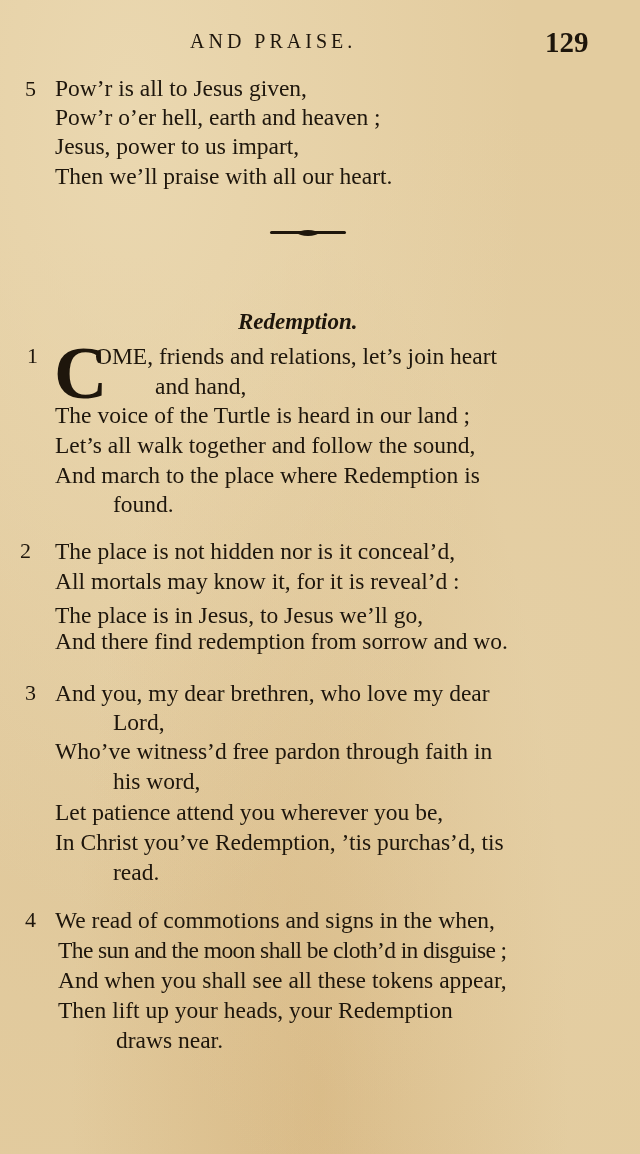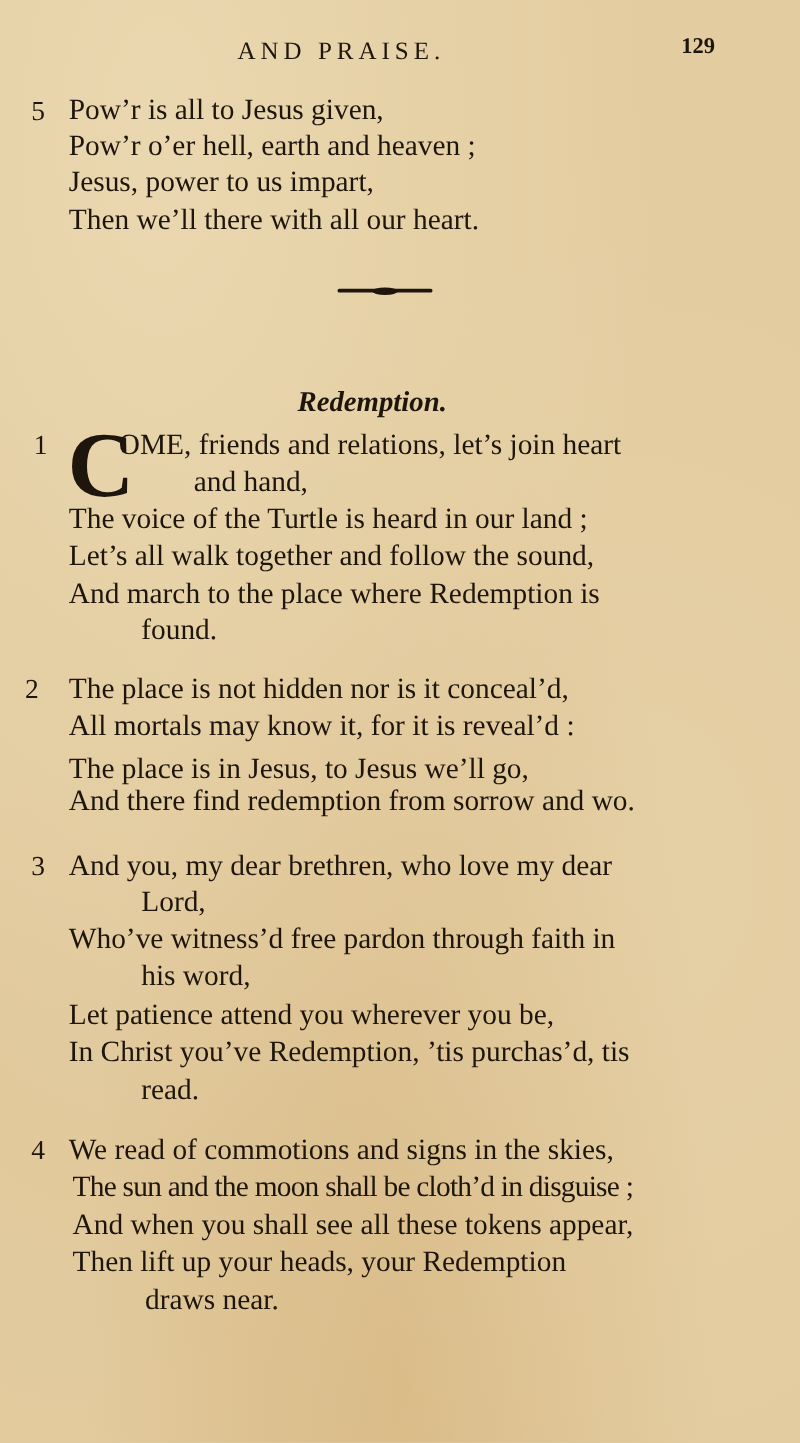--- a/index.html
+++ b/index.html
@@ -15,21 +15,21 @@
     color: #1e160c;
     position: relative;
   }
   .page { position: absolute; left: 0; top: 0; width: 584px; height: 1154px; }
   .running-head {
     position: absolute; top: 30px; left: 190px;
     font-size: 20px; letter-spacing: 4px; font-weight: normal;
   }
   .page-number {
     position: absolute; top: 26px; left: 545px;
-    font-size: 18px; font-weight: bold;
+    font-size: 29px; font-weight: bold;
   }
   .line {
     position: absolute; font-size: 23.5px; white-space: nowrap;
     line-height: 28px;
   }
   .vnum { position: absolute; font-size: 22px; line-height: 28px; }
   .rule {
     position: absolute; left: 270px; top: 231px; width: 76px; height: 3px;
     background: #1e160c; border-radius: 2px;
   }
@@ -57,21 +57,21 @@
 <div class="page">
 
   <div class="running-head">AND PRAISE.</div>
   <div class="page-number">129</div>
 
   <div>
     <span class="vnum" style="left:25px;top:75px;">5</span>
     <span class="line" style="left:55px;top:74px;text-align:right;">Pow’r is all to Jesus given,</span>
     <span class="line" style="left:55px;top:103px;">Pow’r o’er hell, earth and heaven ;</span>
     <span class="line" style="left:55px;top:132px;">Jesus, power to us impart,</span>
-    <span class="line" style="left:55px;top:162px;">Then we’ll there with all our heart.</span>
+    <span class="line" style="left:55px;top:162px;">Then we’ll praise with all our heart.</span>
   </div>
 
   <div class="rule"></div>
 
   <div class="subtitle">Redemption.</div>
 
   <div>
     <span class="vnum" style="left:27px;top:342px;">1</span>
     <span class="dropcap">C</span>
     <span class="line" style="left:95px;top:342px;">OME, friends and relations, let’s join heart</span>
@@ -96,20 +96,20 @@
     <span class="line" style="left:113px;top:708px;">Lord,</span>
     <span class="line" style="left:55px;top:737px;">Who’ve witness’d free  pardon through faith in</span>
     <span class="line" style="left:113px;top:767px;">his word,</span>
     <span class="line" style="left:55px;top:798px;">Let patience attend you wherever you be,</span>
     <span class="line" style="left:55px;top:828px;">In Christ you’ve Redemption, ’tis purchas’d, tis</span>
     <span class="line" style="left:113px;top:858px;">read.</span>
   </div>
 
   <div>
     <span class="vnum" style="left:25px;top:906px;">4</span>
-    <span class="line" style="left:55px;top:906px;">We read of  commotions and signs in the skies,</span>
+    <span class="line" style="left:55px;top:906px;">We read of  commotions and signs in the when,</span>
     <span class="line" style="left:58px;top:936px;letter-spacing:-0.6px;">The sun and the moon shall be cloth’d in disguise ;</span>
     <span class="line" style="left:58px;top:966px;text-align:center;">And when you shall see all these tokens appear,</span>
     <span class="line" style="left:58px;top:996px;text-align:right;">Then  lift  up  your  heads,  your  Redemption</span>
     <span class="line" style="left:116px;top:1026px;">draws near.</span>
   </div>
 
 </div>
 
 </body></html>

